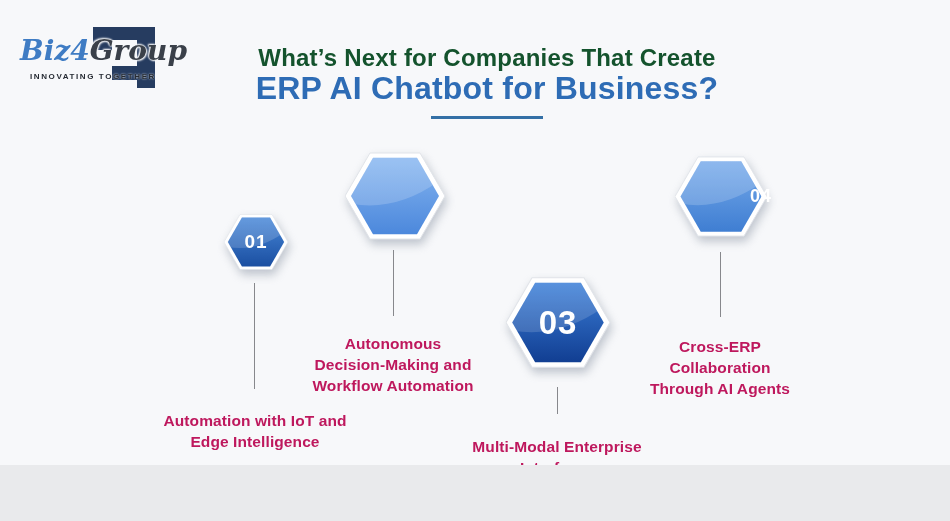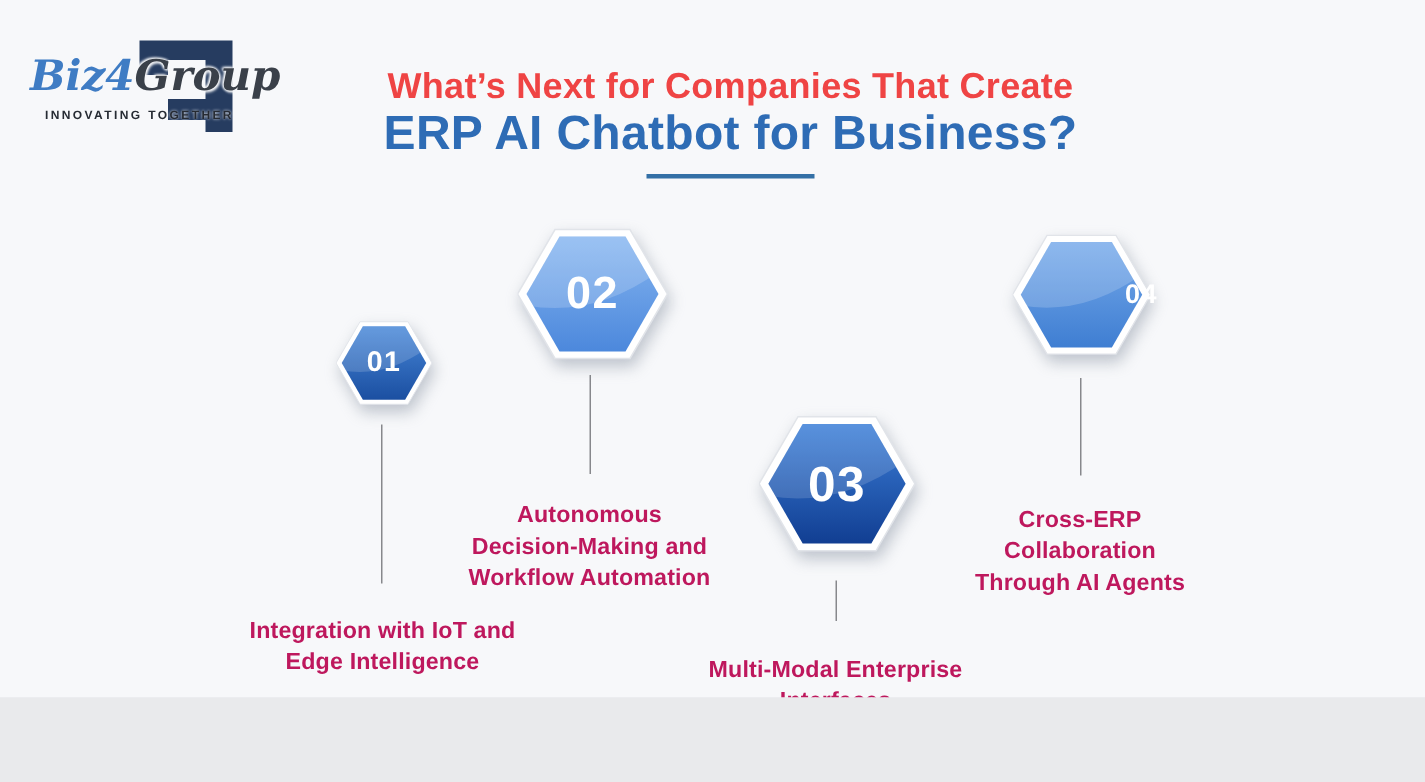--- a/index.html
+++ b/index.html
@@ -21,21 +21,21 @@
   .logo-word .blue { color:#3f7cc4; }
   .logo-word .dark { color:#3a4049; }
   .logo-tagline {
     position:absolute; left:12px; top:60px;
     font-size:8px; font-weight:700; letter-spacing:1.6px; color:#262b33;
     text-shadow:0 0 2px #f7f8fa;
   }
 
   
   .title-block { position:absolute; left:240px; top:42px; width:494px; text-align:center; }
-  .title-line1 { font-size:24px; font-weight:600; color:#ef4444; line-height:31px; letter-spacing:.2px; }
+  .title-line1 { font-size:24px; font-weight:600; color:#14532d; line-height:31px; letter-spacing:.2px; }
   .title-line2 { font-size:32px; font-weight:700; color:#2e6cb5; line-height:31px; letter-spacing:.2px; }
   .title-underline { width:112px; height:3px; background:#3470a6; margin:12px auto 0; }
 
   
   .hex { position:absolute; filter:drop-shadow(2px 5px 5px rgba(122,133,150,.45)); }
   .hex-outer { fill:#ffffff; stroke:#e1e4e9; stroke-width:1; }
   .num {
     position:absolute; display:flex; align-items:center; justify-content:center;
     color:#ffffff; font-weight:600; letter-spacing:1px;
   }
@@ -144,25 +144,24 @@
       <clipPath id="c4">
           <polygon points="94,43.5 72,81.8 28,81.8 6,43.5 28,5.2 72,5.2"></polygon>
         </clipPath>
     </defs>
     <polygon class="hex-outer" points="100,43.5 75,86.5 25,86.5 0,43.5 25,0.5 75,0.5"></polygon>
     <polygon points="94,43.5 72,81.8 28,81.8 6,43.5 28,5.2 72,5.2" fill="url(#g4)"></polygon>
     <path d="M0,0 H100 V24 Q52,62 0,50 Z" clip-path="url(#c4)" fill="#ffffff" opacity="0.18"></path>
   </svg>
 
   <span class="num i1">01</span>
-  <span class="num i2">02</span>
   <span class="num i3">03</span>
   <span class="num i4">04</span>
 
-  <div class="label i1">Integration with IoT and
+  <div class="label i1">Automation with IoT and
 Edge Intelligence</div>
   <div class="label i2">Autonomous
 Decision-Making and
 Workflow Automation</div>
   <div class="label i3">Multi-Modal Enterprise
 Interfaces</div>
   <div class="label i4">Cross-ERP
 Collaboration
 Through AI Agents</div>
 

